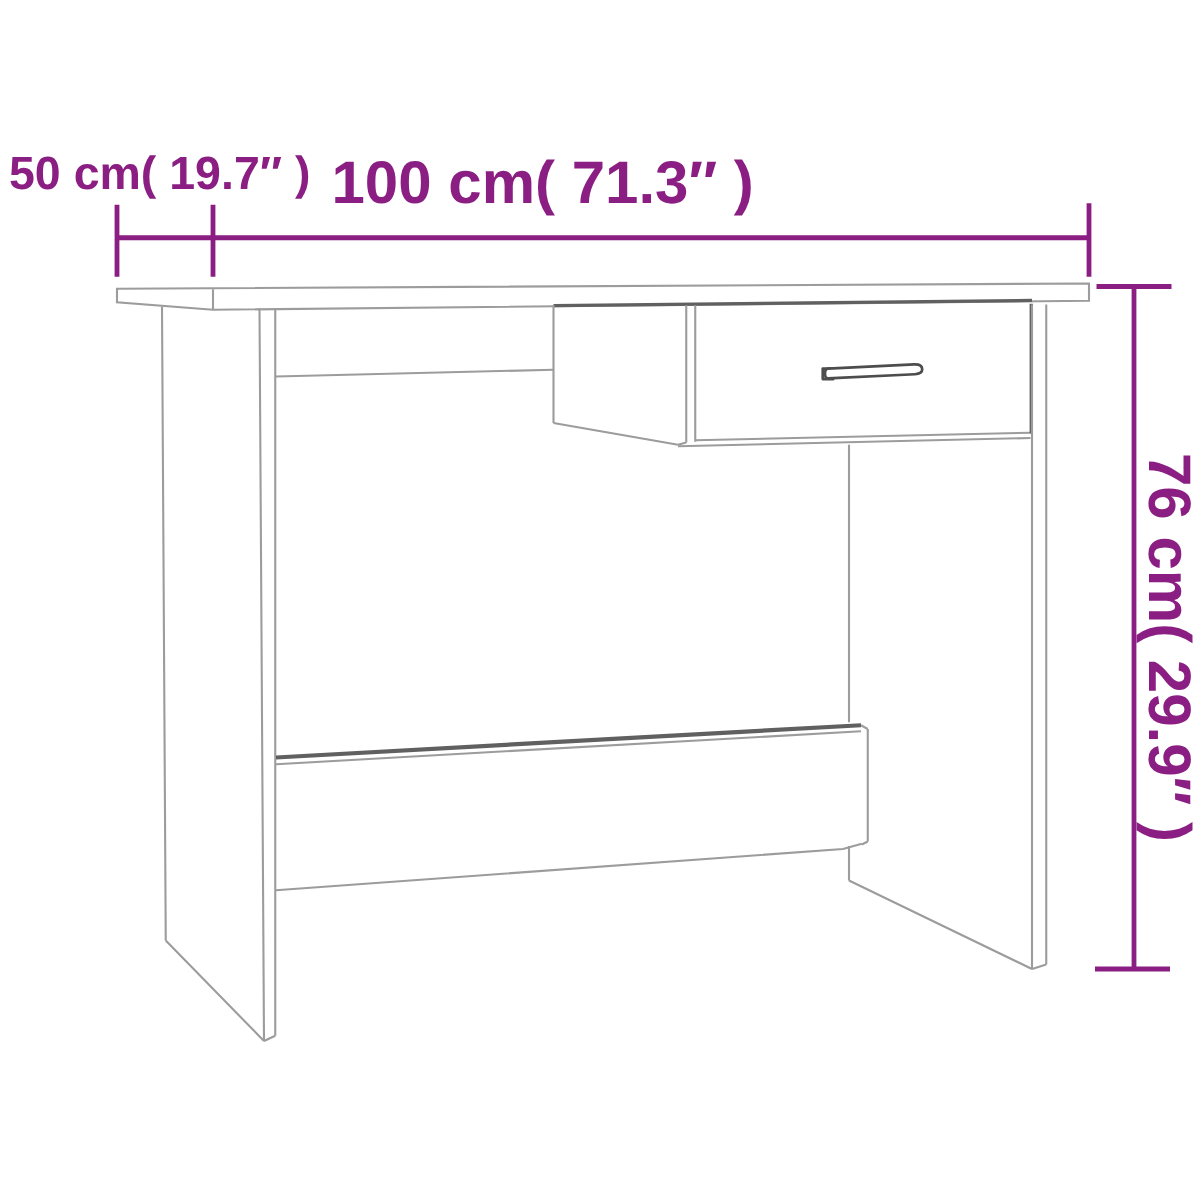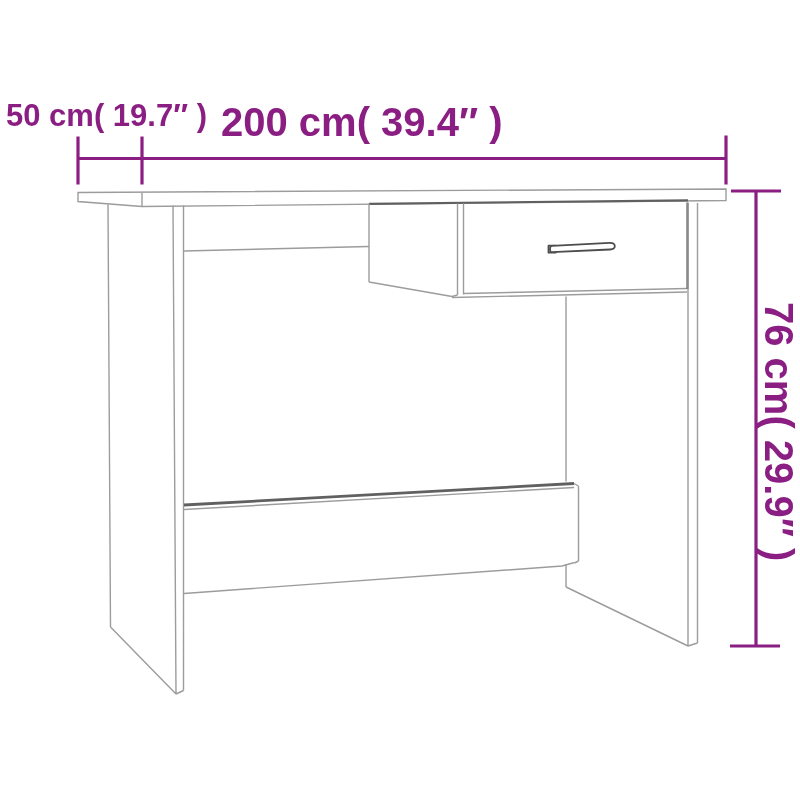--- a/index.html
+++ b/index.html
@@ -66,16 +66,16 @@
       </g>
       <g>
         <path class="s-accent" d="M731,191 L781,191"></path>
         <path class="s-accent" d="M756,191 L756,646"></path>
         <path class="s-accent" d="M730,646 L780,646"></path>
       </g>
     </g>
   </svg>
 
   <div class="dim-label dim-depth">50 cm( 19.7″ )</div>
-  <div class="dim-label dim-width">200 cm( 39.4″ )</div>
+  <div class="dim-label dim-width">100 cm( 71.3″ )</div>
   <div class="dim-label dim-height">76 cm( 29.9″ )</div>
 
 </div>
 
 </body></html>

